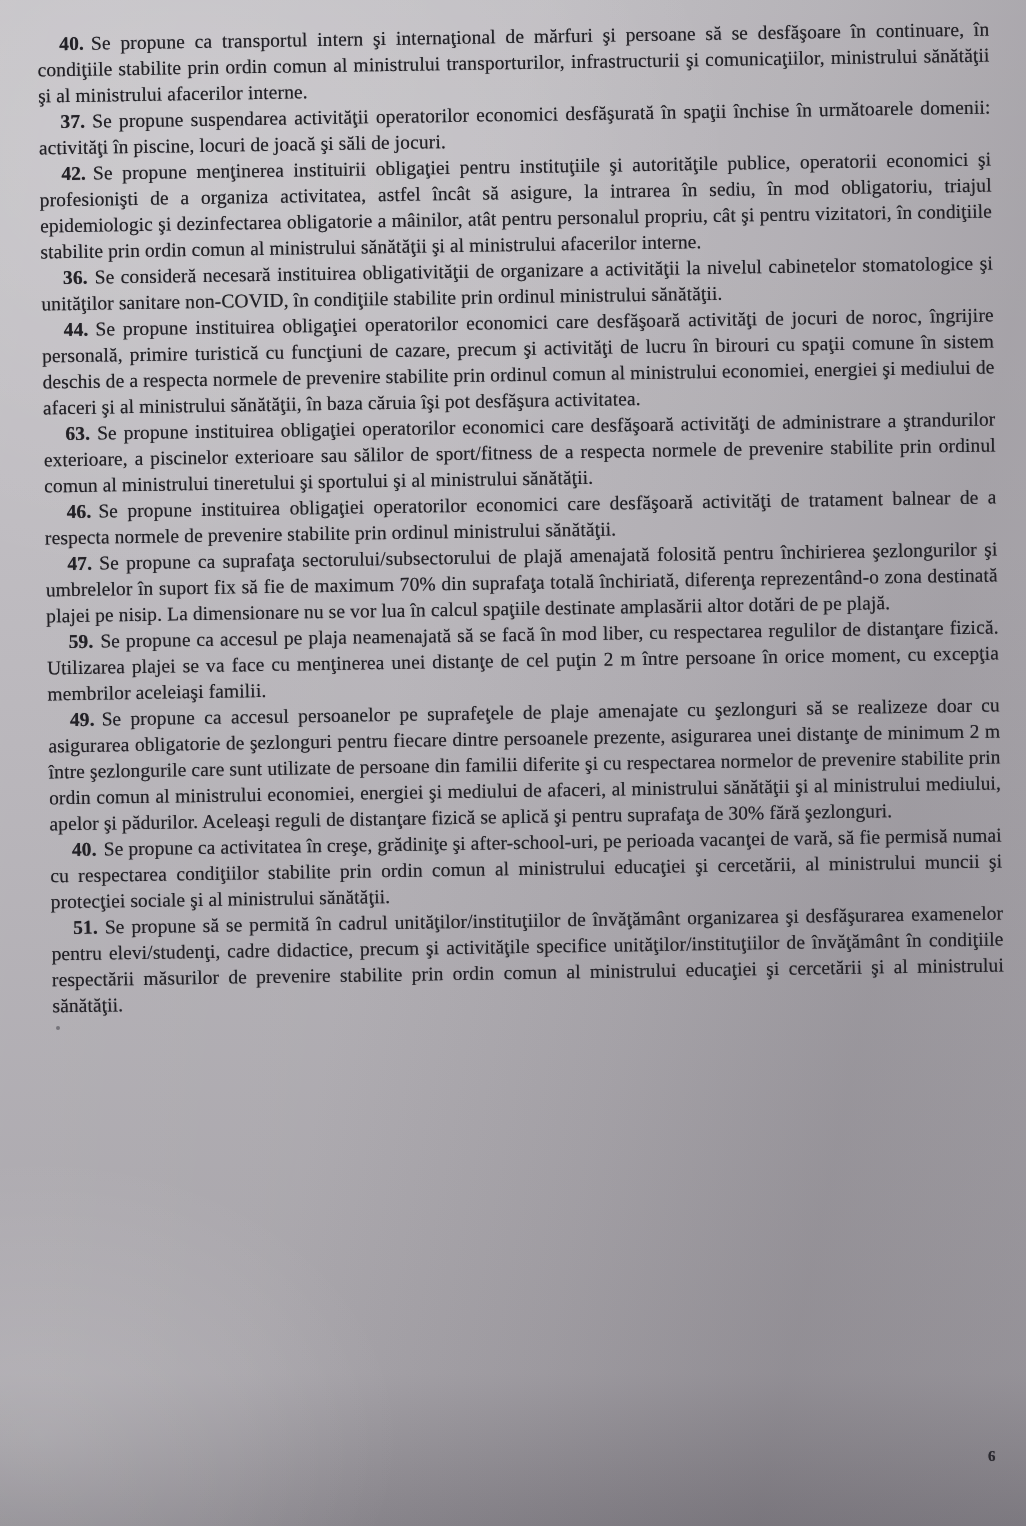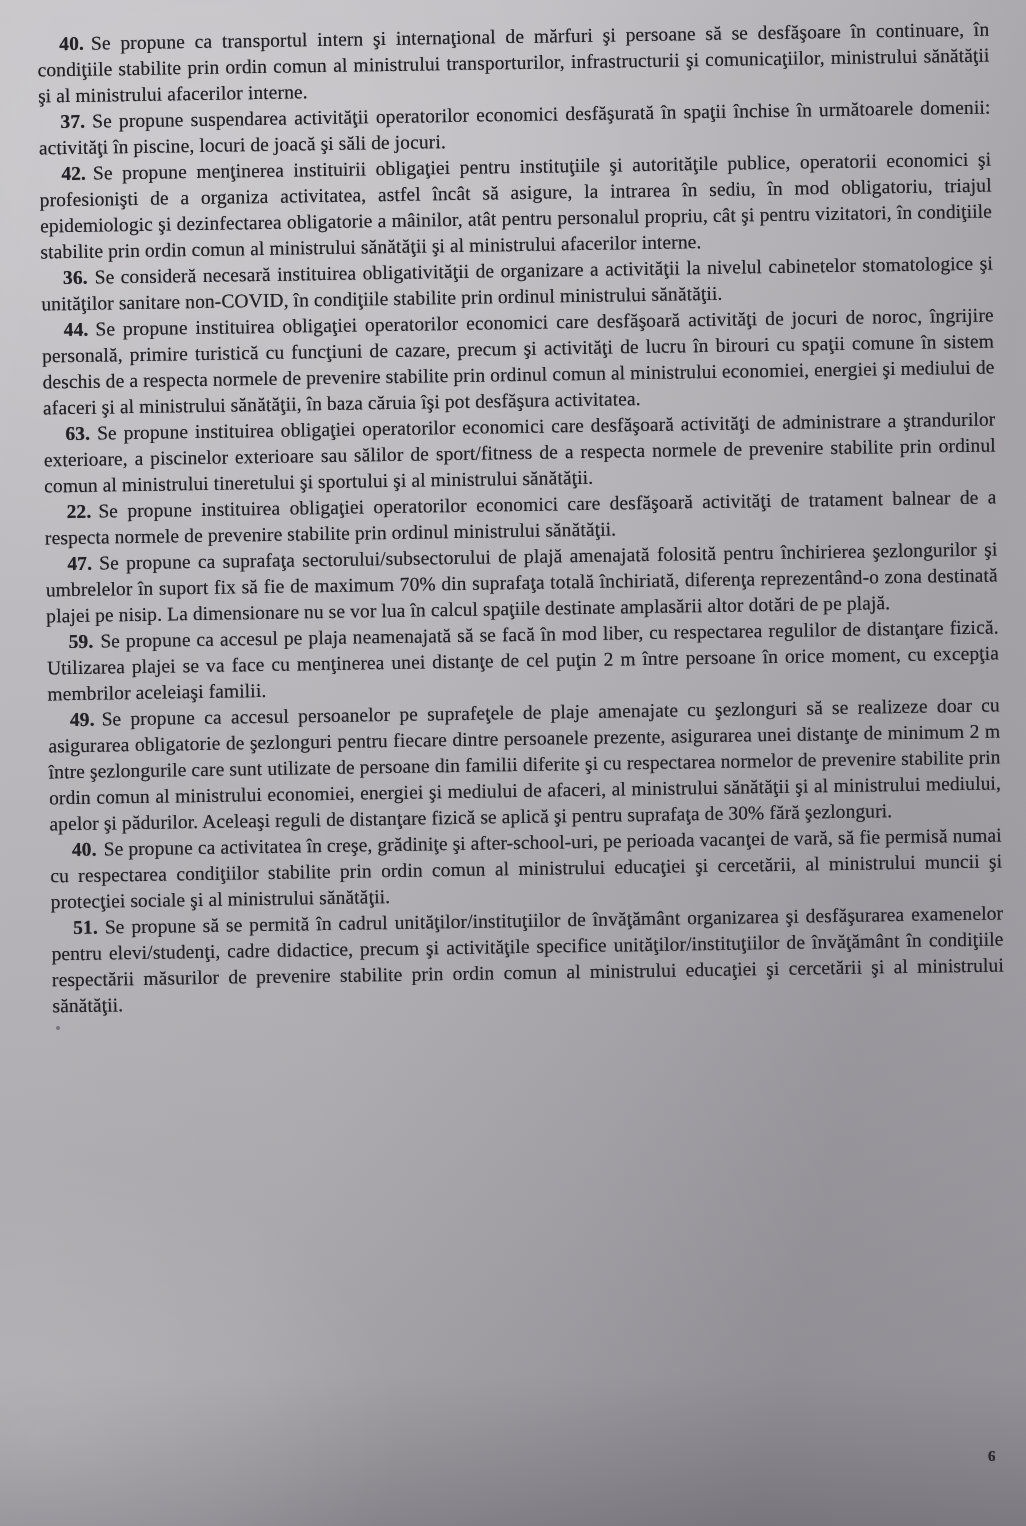--- a/index.html
+++ b/index.html
@@ -66,21 +66,21 @@
 
 <div class="page-scan">
 
   <div class="text-block">
     <p class="para"><span class="num">40.</span><span>Se propune ca transportul intern şi internaţional de mărfuri şi persoane să se desfăşoare în continuare, în condiţiile stabilite prin ordin comun al ministrului transporturilor, infrastructurii şi comunicaţiilor, ministrului sănătăţii şi al ministrului afacerilor interne.</span></p>
     <p class="para"><span class="num">37.</span><span>Se propune suspendarea activităţii operatorilor economici desfăşurată în spaţii închise în următoarele domenii: activităţi în piscine, locuri de joacă şi săli de jocuri.</span></p>
     <p class="para"><span class="num">42.</span><span>Se propune menţinerea instituirii obligaţiei pentru instituţiile şi autorităţile publice, operatorii economici şi profesionişti de a organiza activitatea, astfel încât să asigure, la intrarea în sediu, în mod obligatoriu, triajul epidemiologic şi dezinfectarea obligatorie a mâinilor, atât pentru personalul propriu, cât şi pentru vizitatori, în condiţiile stabilite prin ordin comun al ministrului sănătăţii şi al ministrului afacerilor interne.</span></p>
     <p class="para"><span class="num">36.</span><span>Se consideră necesară instituirea obligativităţii de organizare a activităţii la nivelul cabinetelor stomatologice şi unităţilor sanitare non-COVID, în condiţiile stabilite prin ordinul ministrului sănătăţii.</span></p>
     <p class="para"><span class="num">44.</span><span>Se propune instituirea obligaţiei operatorilor economici care desfăşoară activităţi de jocuri de noroc, îngrijire personală, primire turistică cu funcţiuni de cazare, precum şi activităţi de lucru în birouri cu spaţii comune în sistem deschis de a respecta normele de prevenire stabilite prin ordinul comun al ministrului economiei, energiei şi mediului de afaceri şi al ministrului sănătăţii, în baza căruia îşi pot desfăşura activitatea.</span></p>
     <p class="para"><span class="num">63.</span><span>Se propune instituirea obligaţiei operatorilor economici care desfăşoară activităţi de administrare a ştrandurilor exterioare, a piscinelor exterioare sau sălilor de sport/fitness de a respecta normele de prevenire stabilite prin ordinul comun al ministrului tineretului şi sportului şi al ministrului sănătăţii.</span></p>
-    <p class="para"><span class="num">22.</span><span>Se propune instituirea obligaţiei operatorilor economici care desfăşoară activităţi de tratament balnear de a respecta normele de prevenire stabilite prin ordinul ministrului sănătăţii.</span></p>
+    <p class="para"><span class="num">46.</span><span>Se propune instituirea obligaţiei operatorilor economici care desfăşoară activităţi de tratament balnear de a respecta normele de prevenire stabilite prin ordinul ministrului sănătăţii.</span></p>
     <p class="para"><span class="num">47.</span><span>Se propune ca suprafaţa sectorului/subsectorului de plajă amenajată folosită pentru închirierea şezlongurilor şi umbrelelor în suport fix să fie de maximum 70% din suprafaţa totală închiriată, diferenţa reprezentând-o zona destinată plajei pe nisip. La dimensionare nu se vor lua în calcul spaţiile destinate amplasării altor dotări de pe plajă.</span></p>
     <p class="para"><span class="num">59.</span><span>Se propune ca accesul pe plaja neamenajată să se facă în mod liber, cu respectarea regulilor de distanţare fizică. Utilizarea plajei se va face cu menţinerea unei distanţe de cel puţin 2 m între persoane în orice moment, cu excepţia membrilor aceleiaşi familii.</span></p>
     <p class="para"><span class="num">49.</span><span>Se propune ca accesul persoanelor pe suprafeţele de plaje amenajate cu şezlonguri să se realizeze doar cu asigurarea obligatorie de şezlonguri pentru fiecare dintre persoanele prezente, asigurarea unei distanţe de minimum 2 m între şezlongurile care sunt utilizate de persoane din familii diferite şi cu respectarea normelor de prevenire stabilite prin ordin comun al ministrului economiei, energiei şi mediului de afaceri, al ministrului sănătăţii şi al ministrului mediului, apelor şi pădurilor. Aceleaşi reguli de distanţare fizică se aplică şi pentru suprafaţa de 30% fără şezlonguri.</span></p>
     <p class="para"><span class="num">40.</span><span>Se propune ca activitatea în creşe, grădiniţe şi after-school-uri, pe perioada vacanţei de vară, să fie permisă numai cu respectarea condiţiilor stabilite prin ordin comun al ministrului educaţiei şi cercetării, al ministrului muncii şi protecţiei sociale şi al ministrului sănătăţii.</span></p>
     <p class="para"><span class="num">51.</span><span>Se propune să se permită în cadrul unităţilor/instituţiilor de învăţământ organizarea şi desfăşurarea examenelor pentru elevi/studenţi, cadre didactice, precum şi activităţile specifice unităţilor/instituţiilor de învăţământ în condiţiile respectării măsurilor de prevenire stabilite prin ordin comun al ministrului educaţiei şi cercetării şi al ministrului sănătăţii.</span></p>
   </div>
 
   <div class="scan-artifact-dot"></div>
 
   <div class="page-number">6</div>

